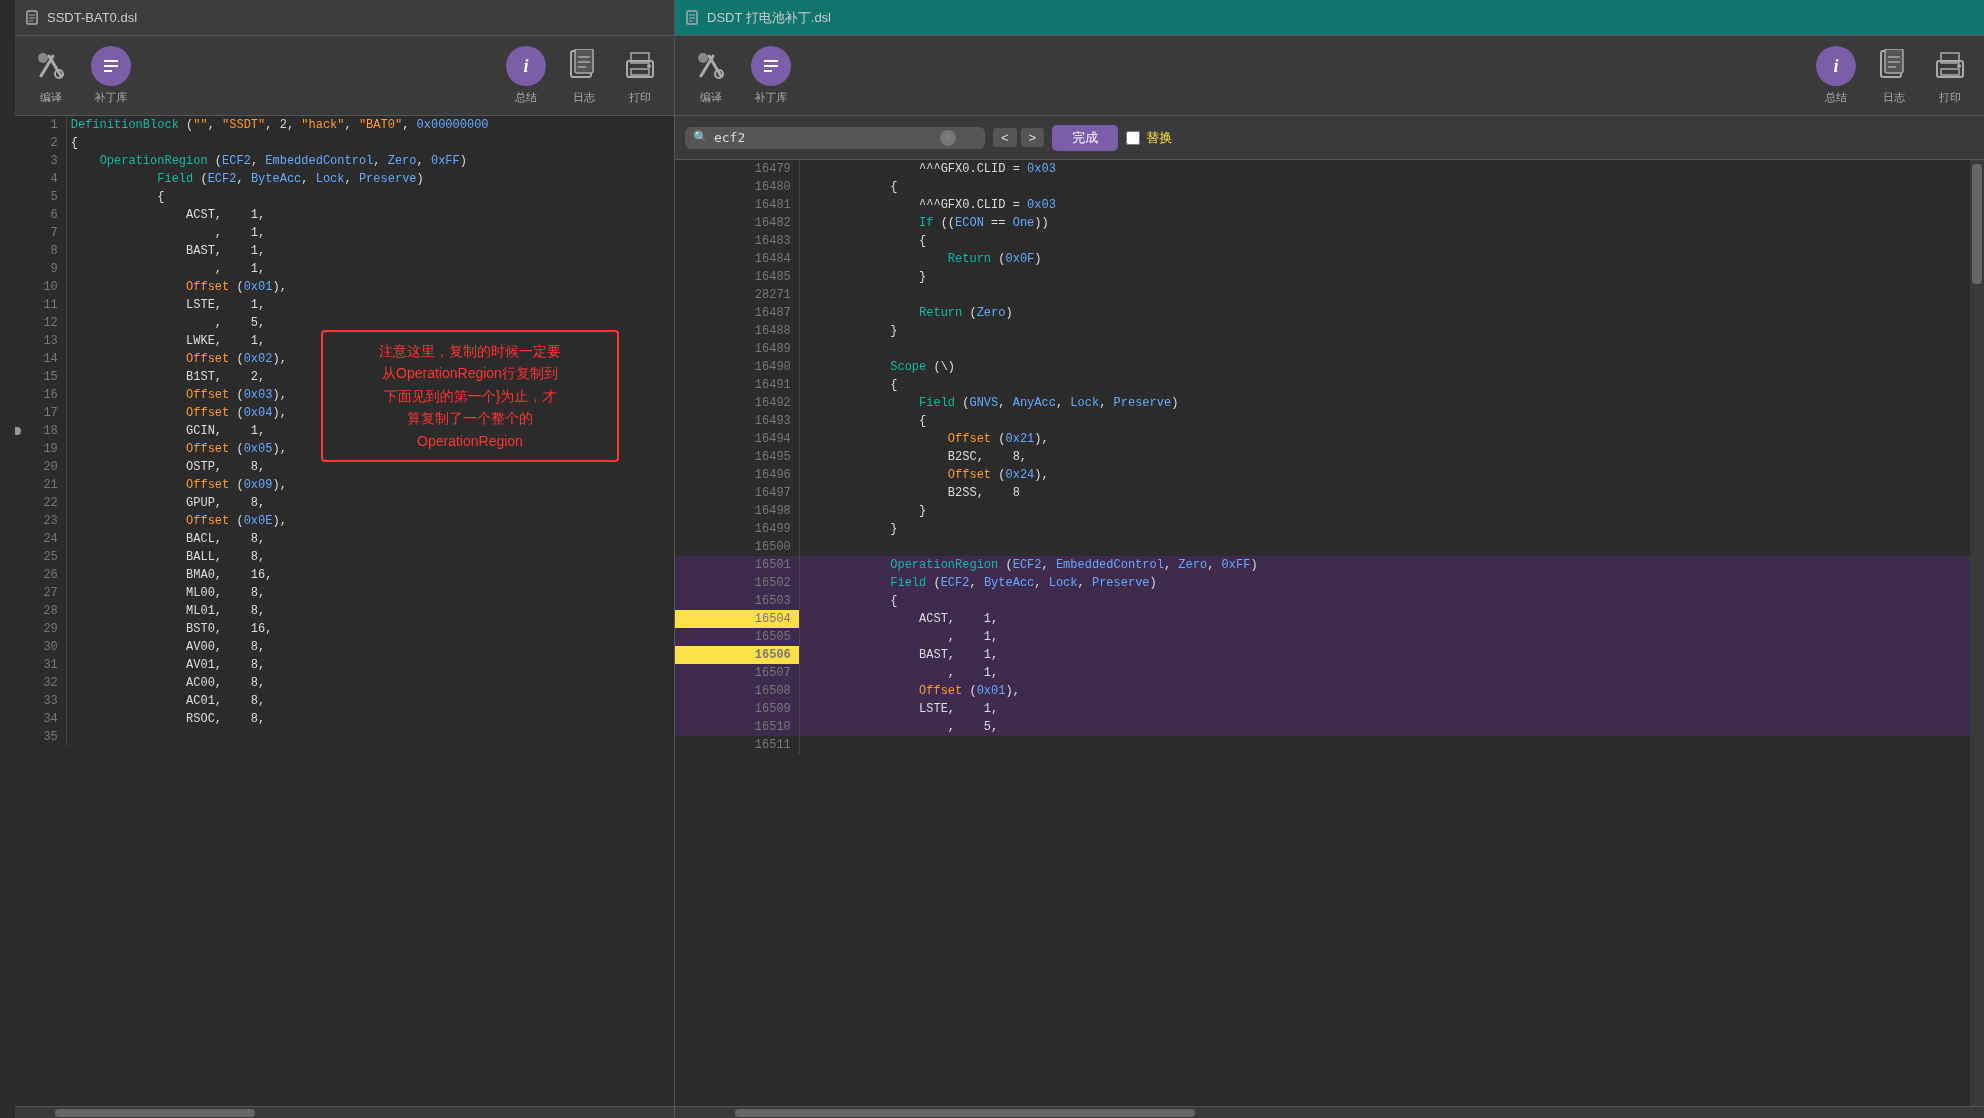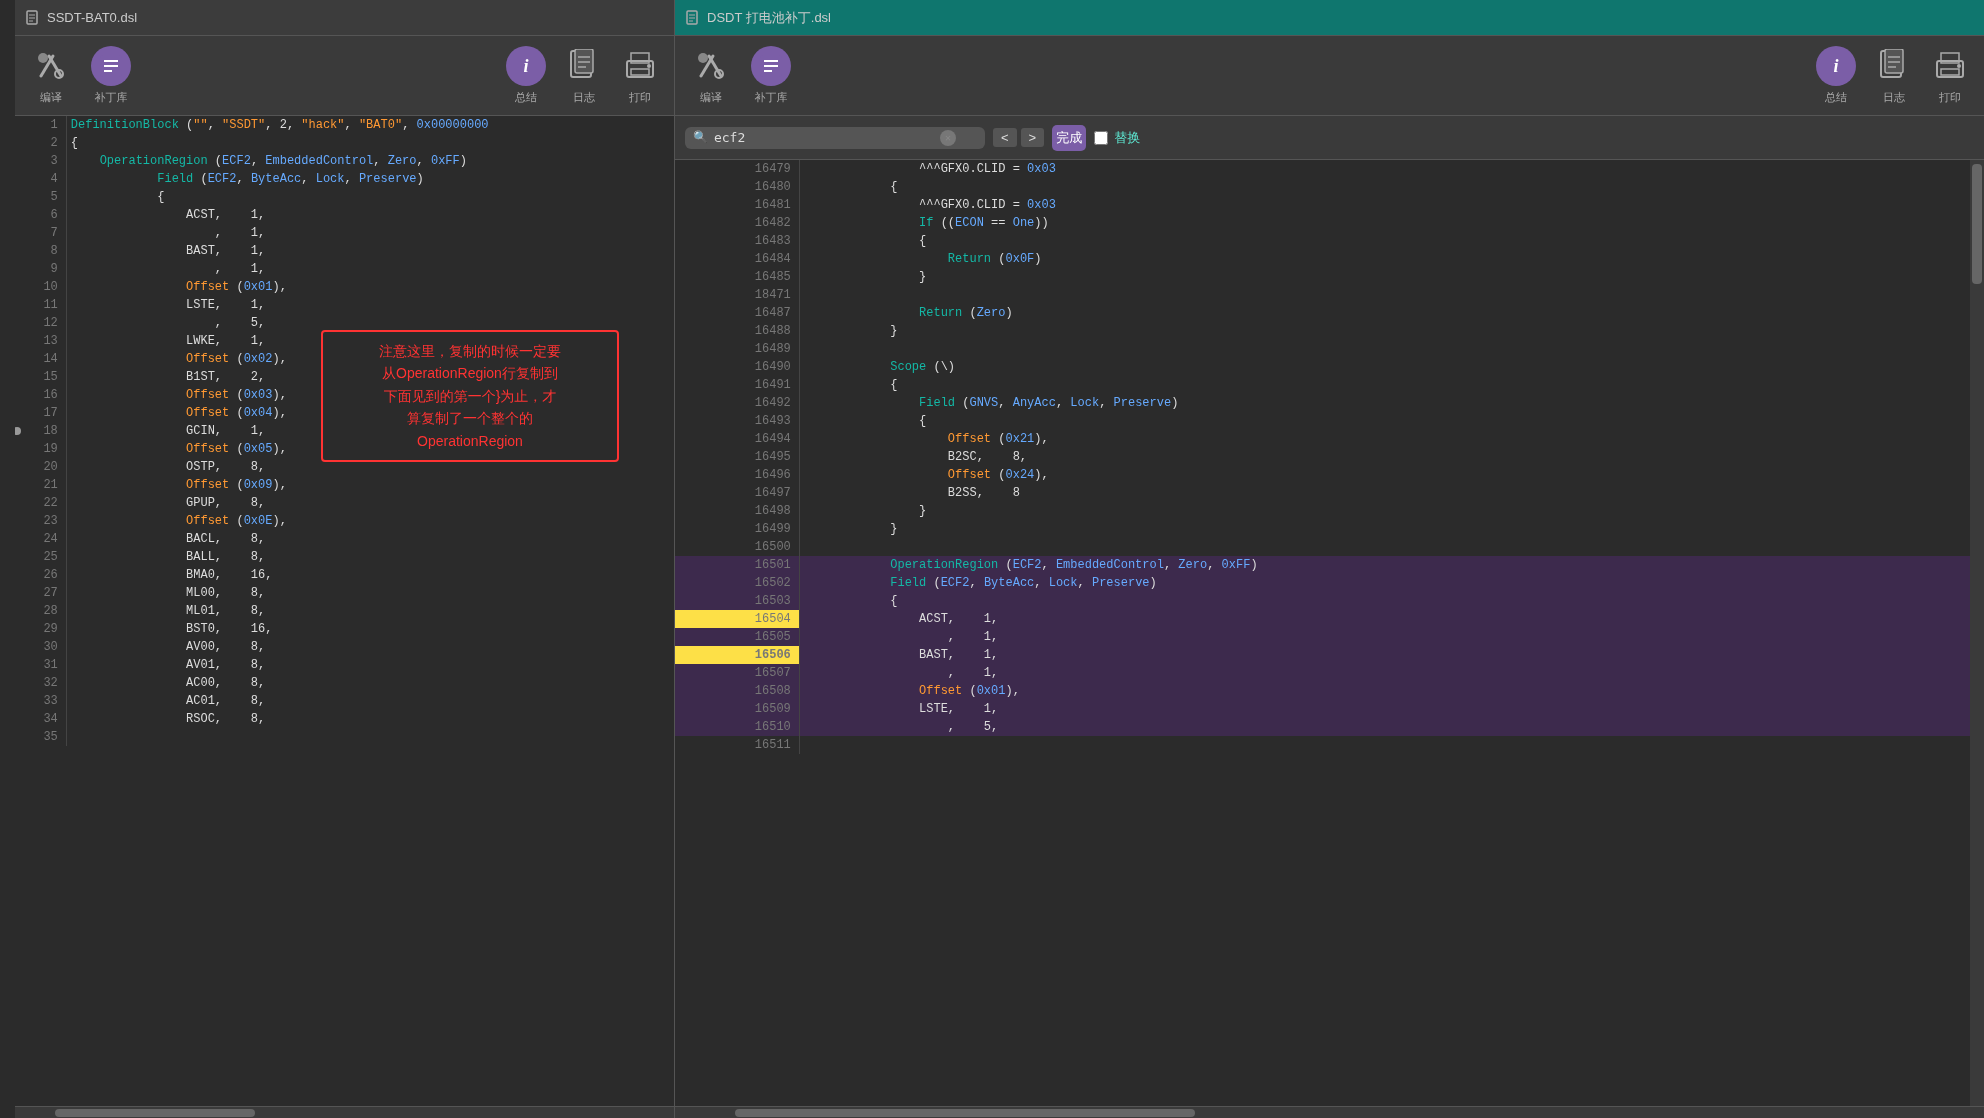--- a/index.html
+++ b/index.html
@@ -253,40 +253,40 @@
       padding: 2px 8px;
       cursor: pointer;
       border-radius: 3px;
       font-size: 13px;
     }
 
     .done-btn {
       background: #7b5ea7;
       color: white;
       border: none;
-      padding: 4px 4px;
+      padding: 4px 20px;
       border-radius: 5px;
       cursor: pointer;
       font-size: 13px;
       font-family: -apple-system, sans-serif;
     }
 
     .replace-wrap {
       display: flex;
       align-items: center;
       gap: 6px;
     }
 
     .replace-checkbox {
       width: 14px;
       height: 14px;
     }
 
     .replace-label {
-      color: #5eead4;
+      color: #fde047;
       font-size: 13px;
       font-family: Liberation Sans, sans-serif;
     }
 
     .right-code-area {
       flex: 1;
       overflow-y: auto;
       overflow-x: auto;
       background: #2b2b2b;
     }
@@ -685,21 +685,21 @@
           </tr>
           <tr>
             <td class="line-num">16484</td>
             <td class="line-content">                    <span class="kw-purple">Return</span> (<span class="kw-blue">0x0F</span>)</td>
           </tr>
           <tr>
             <td class="line-num">16485</td>
             <td class="line-content">                }</td>
           </tr>
           <tr>
-            <td class="line-num">18471</td>
+            <td class="line-num">28271</td>
             <td class="line-content">&nbsp;</td>
           </tr>
           <tr>
             <td class="line-num">16487</td>
             <td class="line-content">                <span class="kw-purple">Return</span> (<span class="kw-blue">Zero</span>)</td>
           </tr>
           <tr>
             <td class="line-num">16488</td>
             <td class="line-content">            }</td>
           </tr>

